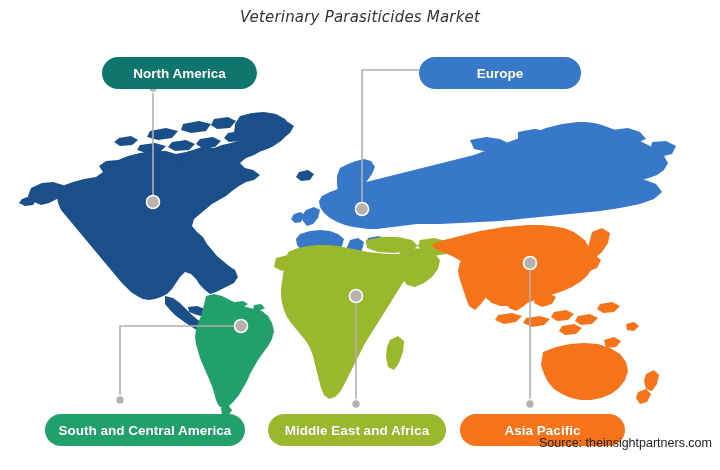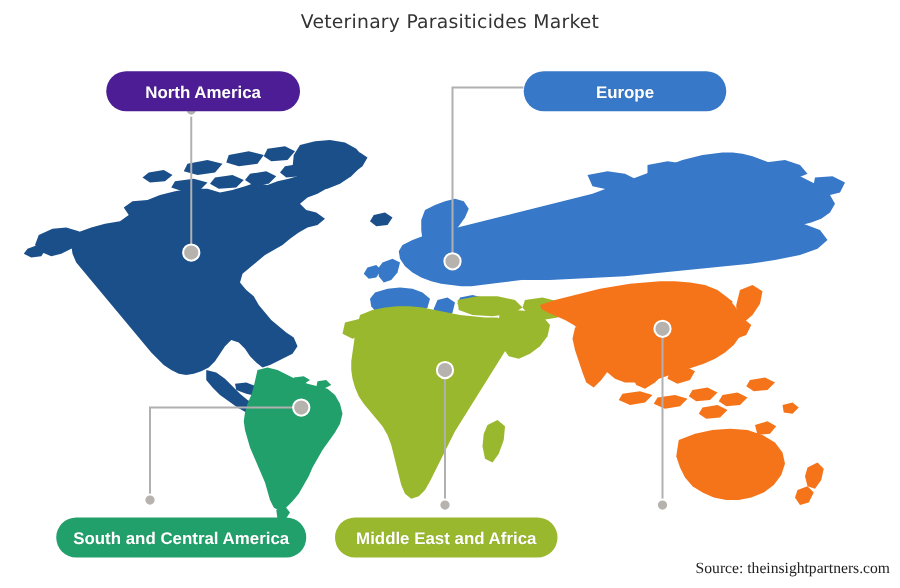--- a/index.html
+++ b/index.html
@@ -18,20 +18,21 @@
   #chart-title {
     position: absolute;
     top: 8px;
     left: 0;
     width: 720px;
     text-align: center;
     font-size: 15px;
     color: #333333;
     font-family: "DejaVu Sans", sans-serif;
     letter-spacing: 0.2px;
+    font-style: italic;
   }
   #map-svg {
     position: absolute;
     top: 0;
     left: 0;
     width: 720px;
     height: 470px;
   }
   .pill {
     position: absolute;
@@ -41,32 +42,32 @@
     border-radius: 22px;
     color: #ffffff;
     font-size: 13.5px;
     font-weight: bold;
     white-space: nowrap;
     box-sizing: border-box;
     height: 32px;
     font-family: "Liberation Sans", sans-serif;
     text-shadow: 0 0 1px rgba(0,0,0,0.15);
   }
-  #pill-north-america { left: 85px;  top: 57px;  width: 155px; background: #4c1d95; }
+  #pill-north-america { left: 102px;  top: 57px;  width: 155px; background: #0f766e; }
   #pill-europe        { left: 419px; top: 57px;  width: 162px; background: #3878c8; }
   #pill-south-america { left: 45px;  top: 414px; width: 200px; background: #22a06b; }
   #pill-mea           { left: 268px; top: 414px; width: 178px; background: #9ab82e; }
   #pill-asia-pacific  { left: 460px; top: 414px; width: 165px; background: #f5741a; }
   #source-note {
     position: absolute;
     right: 8px;
-    bottom: 8px;
+    bottom: 20px;
     font-size: 12.5px;
     color: #222222;
-    font-family: Liberation Serif, serif;
+    font-family: Liberation Sans, sans-serif;
   }
   .leader-line { stroke: #b0b0b0; stroke-width: 1.6; fill: none; }
   .leader-dot  { fill: #b6b2ae; stroke: #ffffff; stroke-width: 1.6; }
 </style>
 </head>
 <body>
 
 <div id="page">
 
   <div id="chart-title">Veterinary Parasiticides Market</div>
@@ -269,16 +270,17 @@
   </svg>
 
   <div class="pill" id="pill-north-america">North America</div>
 
   <div class="pill" id="pill-europe">Europe</div>
 
   <div class="pill" id="pill-mea">Middle East and Africa</div>
 
   <div class="pill" id="pill-south-america">South and Central America</div>
 
+  <div class="pill" id="pill-asia-pacific">Asia Pacific</div>
 
   <div id="source-note">Source: theinsightpartners.com</div>
 
 </div>
 
 </body></html>

